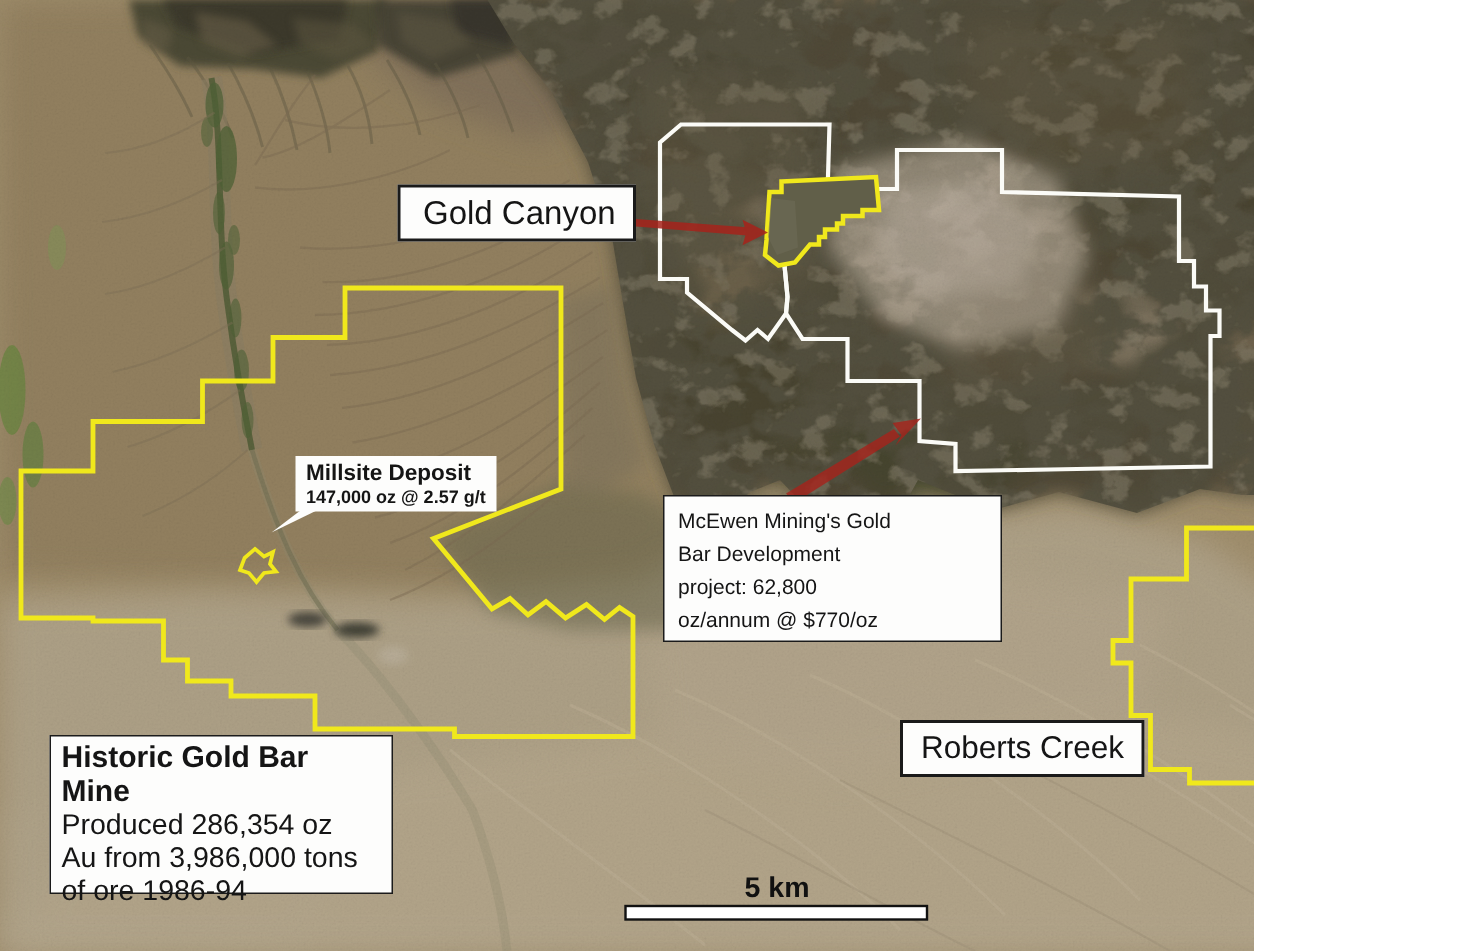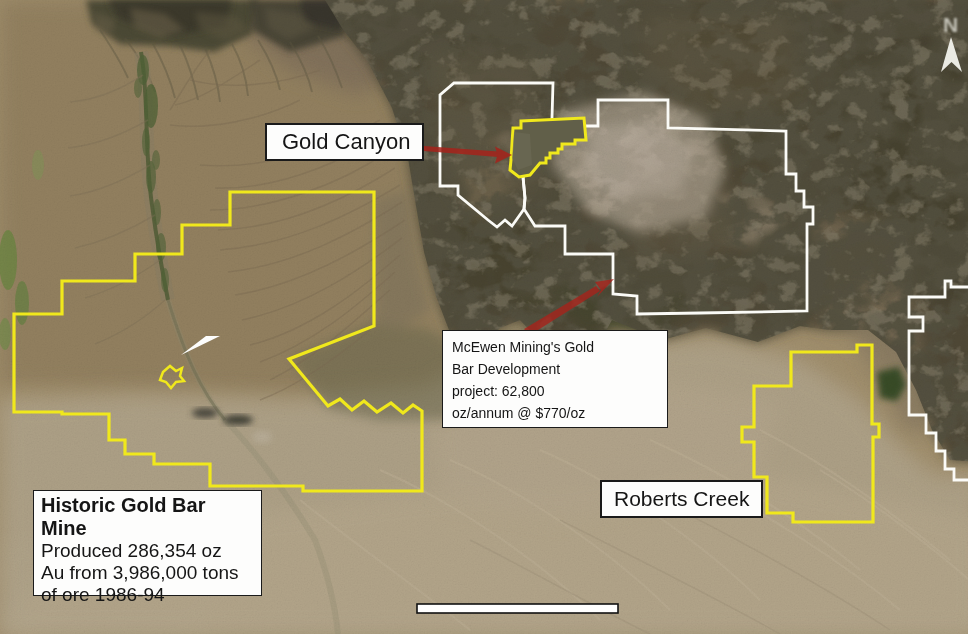--- a/index.html
+++ b/index.html
@@ -1,16 +1,16 @@
 <!DOCTYPE html>
 <html><head>
 <meta charset="utf-8">
 <style>
   html,body{margin:0;padding:0;}
-  #map{position:relative;width:968px;height:634px;overflow:hidden;font-family:"Liberation Sans",sans-serif;background:#eab308;}
+  #map{position:relative;width:836px;height:634px;overflow:hidden;font-family:"Liberation Sans",sans-serif;background:#eab308;}
   .lbl{position:absolute;background:#fdfdfc;color:#151515;box-sizing:border-box;}
 </style>
 </head>
 <body>
 <div id="map">
 <svg width="980" height="634" viewBox="0 0 980 634" style="position:absolute;left:0;top:0">
 <defs>
   <filter id="blur6" x="-20%" y="-20%" width="140%" height="140%">
           <feGaussianBlur stdDeviation="6"></feGaussianBlur>
         </filter>
@@ -226,20 +226,25 @@
 
 <text x="943" y="32" font-family="Liberation Sans, sans-serif" font-size="21" font-weight="bold" fill="#e8e7de" opacity="0.75" filter="url(#blur1)">N</text>
 
 <polygon points="951,37 962,72 951.5,62 941,72" fill="#f2f2ec" opacity="0.95"></polygon>
 
 <rect x="417" y="604" width="201" height="9" fill="#ffffff" stroke="#111111" stroke-width="1.6"></rect>
 </svg>
 
 <div class="lbl" style="left:265px;top:123px;width:159px;height:38px;border:2px solid #1a1a1a;font-size:22px;line-height:34px;padding-left:15px;">Gold Canyon</div>
 
+<div class="lbl" style="left:197px;top:304px;width:134px;height:37px;padding:3px 5px 0 7px;font-weight:bold;">
+<div style="font-size:15px;line-height:17px;">Millsite Deposit</div>
+<div style="font-size:12px;line-height:15px;">147,000 oz @ 2.57 g/t</div>
+</div>
 
 <div class="lbl" style="left:442px;top:330px;width:226px;height:98px;border:1.5px solid #1a1a1a;font-size:14px;line-height:22px;padding:5px 0 0 9px;">McEwen Mining's Gold<br>Bar Development<br>project: 62,800<br>oz/annum @ $770/oz</div>
 
 <div class="lbl" style="left:600px;top:480px;width:163px;height:38px;border:2px solid #1a1a1a;font-size:21px;line-height:34px;padding-left:12px;">Roberts Creek</div>
 
 <div class="lbl" style="left:33px;top:490px;width:229px;height:106px;border:1.5px solid #1a1a1a;font-size:19px;line-height:22px;padding:3px 12px 0 7px;"><b style="font-size:20px;">Historic Gold Bar Mine</b><br>Produced 286,354 oz<br>Au from 3,986,000 tons<br>of ore 1986-94</div>
 
+<div style="position:absolute;left:418px;top:582px;width:200px;text-align:center;font-weight:bold;font-size:19px;color:#111;font-family:'Liberation Sans',sans-serif;">5 km</div>
 </div>
 
 </body></html>

